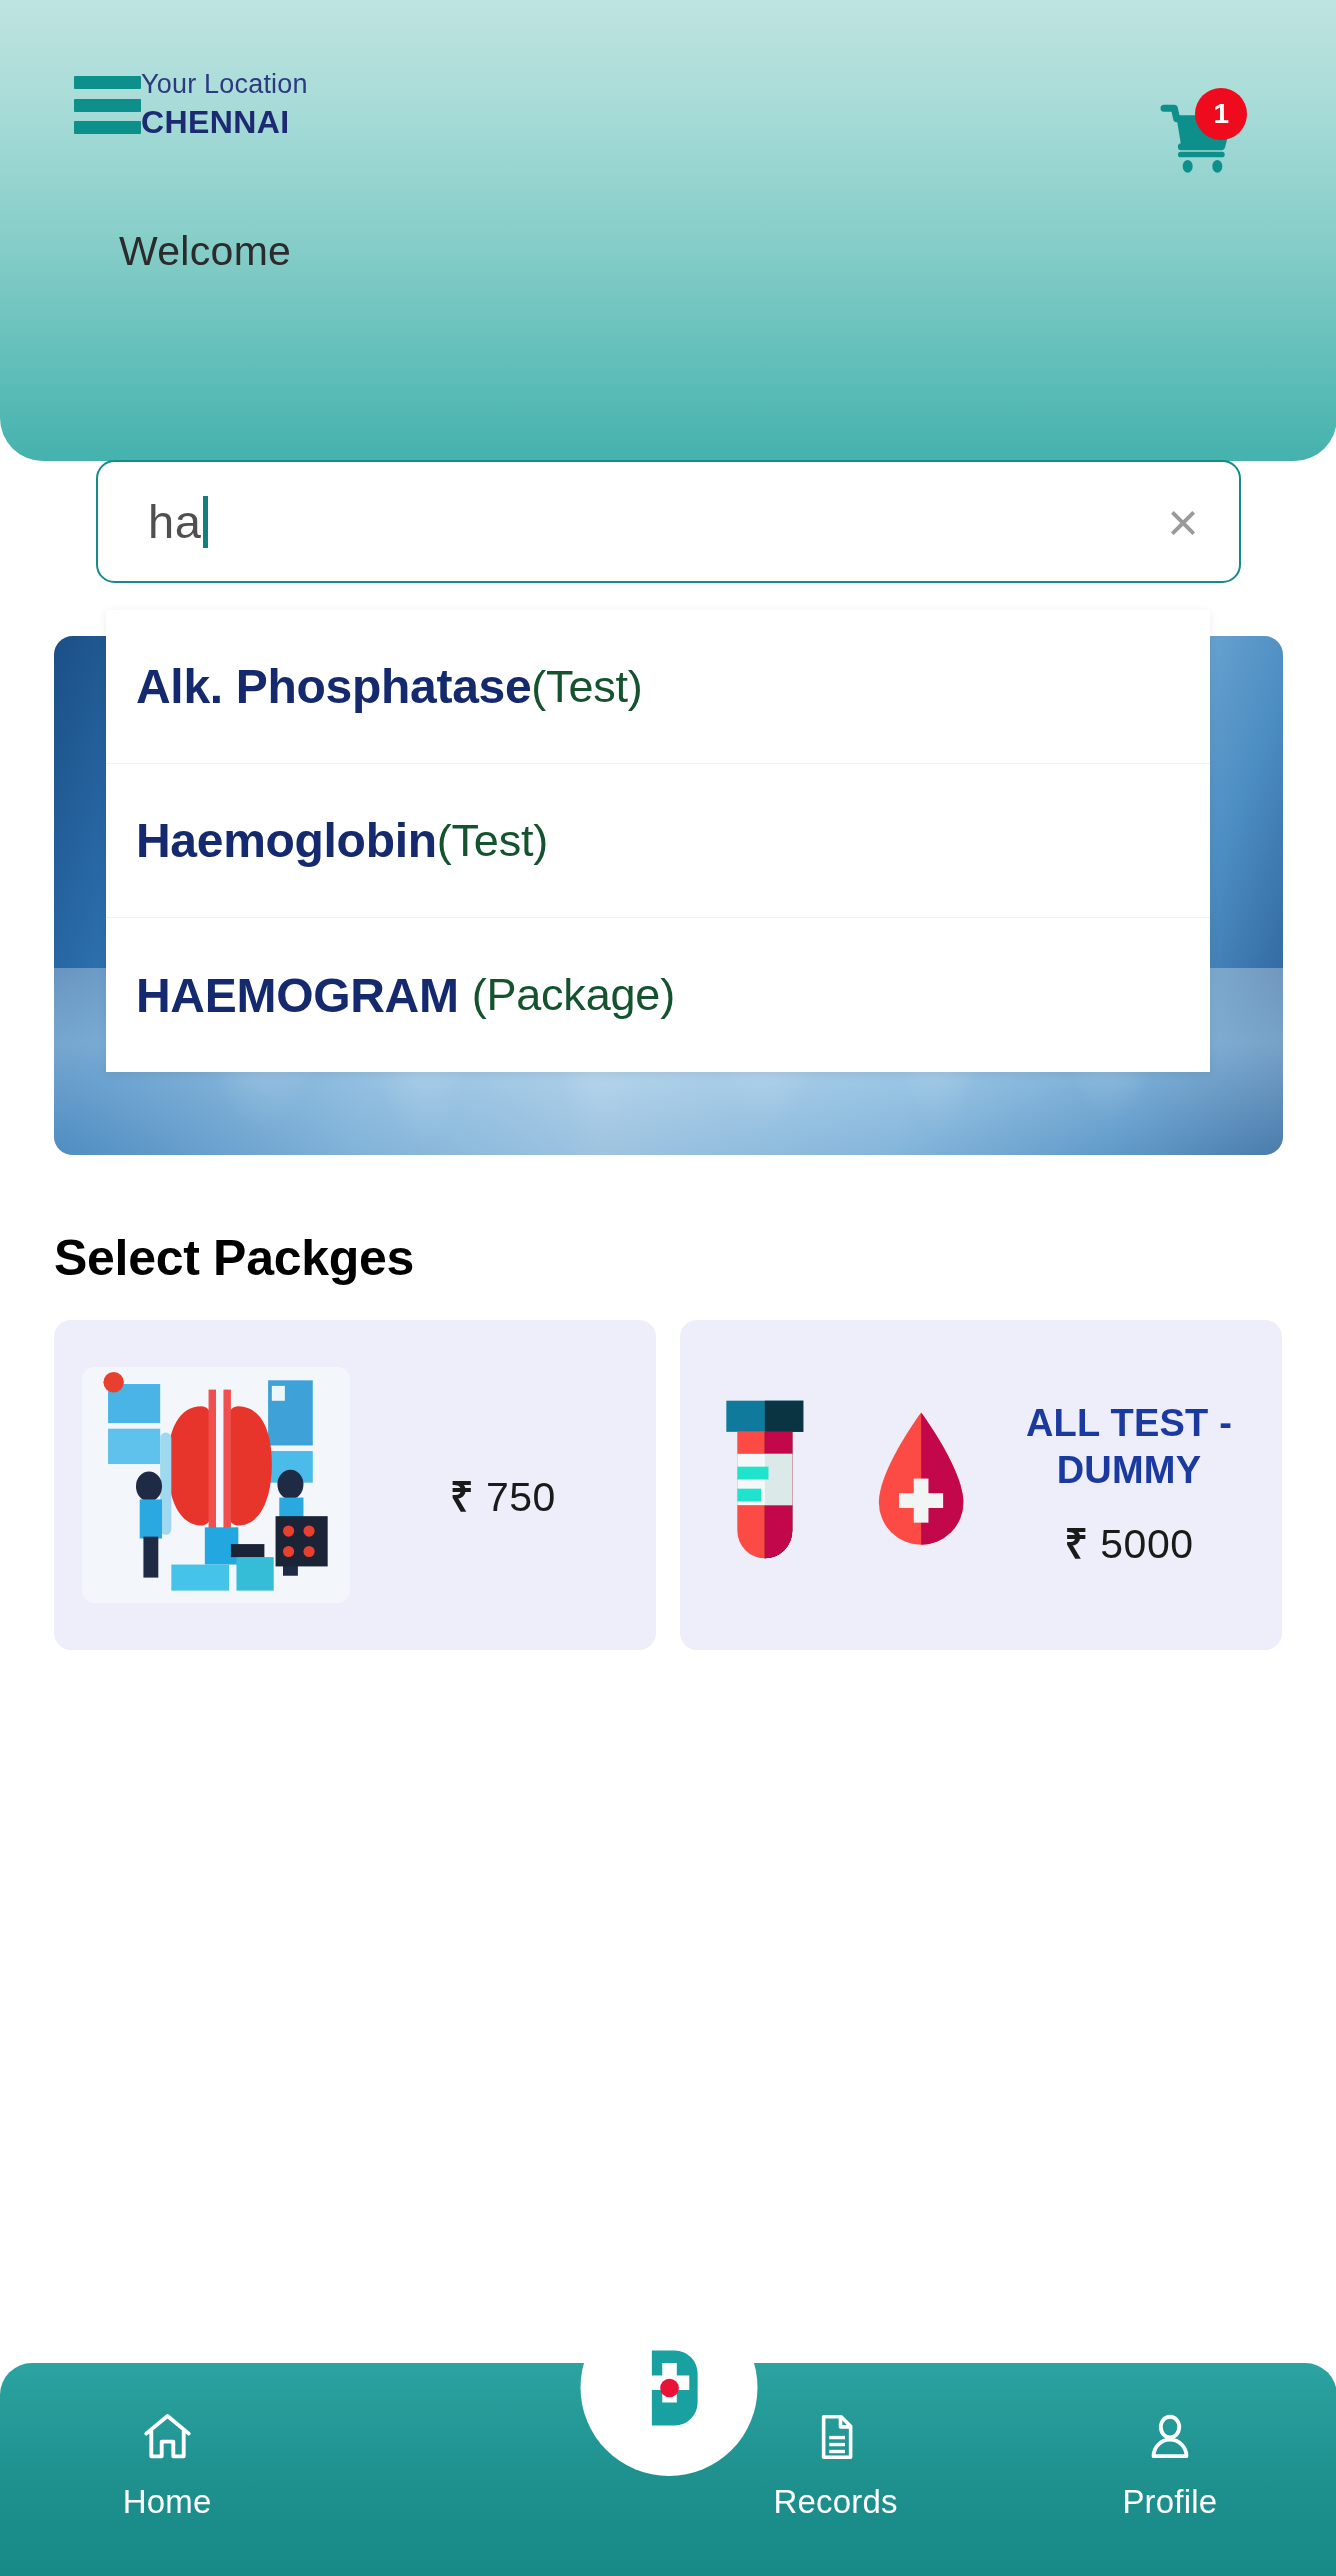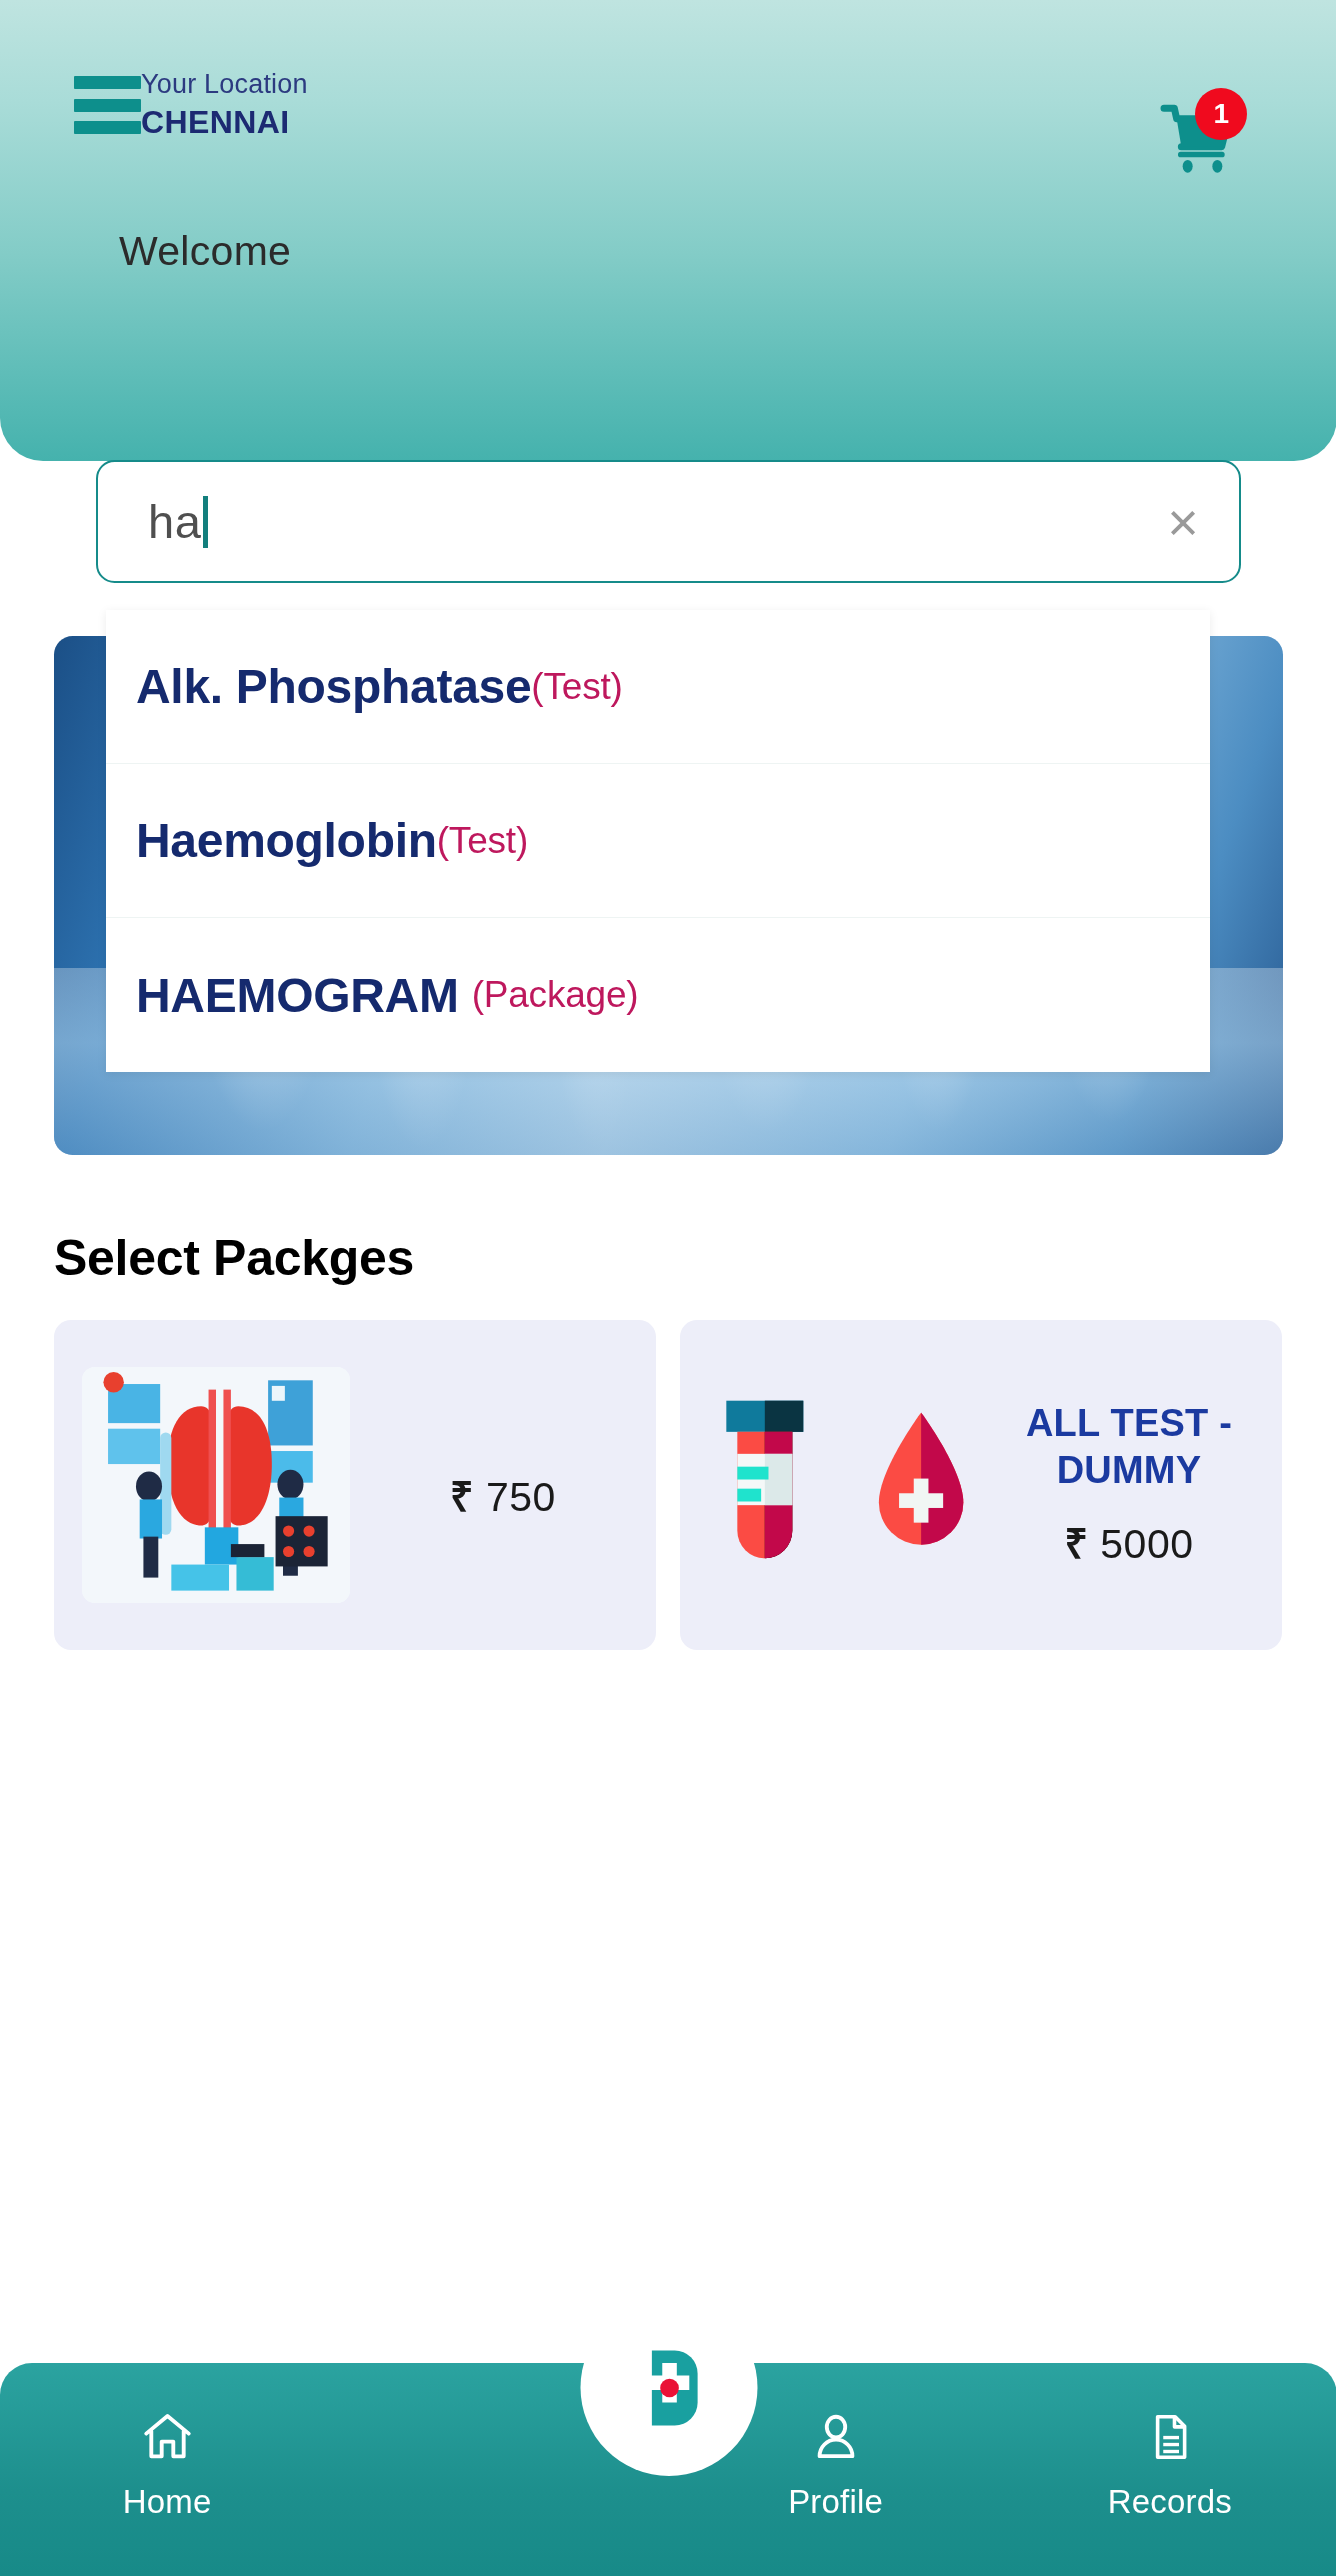--- a/index.html
+++ b/index.html
@@ -90,21 +90,21 @@
     background:#ffffff; z-index:30;
     box-shadow:0 1.9px 9.3px rgba(0,0,0,.08);
   }
   .dd-item {
     height:154px; display:flex; align-items:center;
     padding-left:30px; cursor:pointer;
     border-bottom:1.9px solid #eef4f3;
   }
   .dd-item:last-child { border-bottom:none; }
   .dd-name { font-size:48px; color:#152a6e; font-weight:600; letter-spacing:-0.3px; }
-  .dd-type { font-size:37px; color:#be185d; font-weight:400; letter-spacing:-0.2px; }
+  .dd-type { font-size:45px; color:#14532d; font-weight:400; letter-spacing:-0.2px; }
   .dd-item.spaced .dd-type { margin-left:13px; }
 
   
   .sect-title {
     position:absolute; left:54px; top:1229px;
     font-size:50px; font-weight:700; color:#000; letter-spacing:-0.3px;
   }
   .cards { position:absolute; left:54px; top:1320px; width:1229px; display:flex; gap:24px; }
   .pkg-card {
     width:602px; height:330px; background:#edeef9; border-radius:17px;
@@ -290,37 +290,37 @@
         <path d="M3.2 10.6 12 3.3l8.8 7.3M5.3 9.6v10.4h4.3v-6.1h4.8v6.1h4.3V9.6" fill="none" stroke="#fff" stroke-width="1.6" stroke-linecap="round" stroke-linejoin="round"></path>
       </svg>
       <div class="nav-label">Home</div>
     </div>
 
 
     <div class="nav-spacer"></div>
 
     <div class="nav-item">
       <svg width="54" height="58" viewBox="0 0 24 24">
-        <ellipse cx="12" cy="7.6" rx="4.1" ry="4.6" fill="none" stroke="#fff" stroke-width="1.7"></ellipse>
-        <path d="M4.7 20.5a7.3 7.3 0 0 1 14.6 0z" fill="none" stroke="#fff" stroke-width="1.7" stroke-linejoin="round"></path>
-      </svg>
-      <div class="nav-label">Profile</div>
-    </div>
-
-    <div class="nav-item">
-      <svg width="54" height="58" viewBox="0 0 24 24">
         <path d="M6.5 3h7.8l4.2 4.2V21H6.5z" fill="none" stroke="#fff" stroke-width="1.6" stroke-linejoin="round"></path>
         <path d="M14 3v4.5h4.4" fill="none" stroke="#fff" stroke-width="1.6" stroke-linejoin="round"></path>
         <rect x="9" y="11.5" width="7" height="1.5" fill="#fff"></rect>
         <rect x="9" y="14.6" width="7" height="1.5" fill="#fff"></rect>
         <rect x="9" y="17.7" width="7" height="1.5" fill="#fff"></rect>
       </svg>
       <div class="nav-label">Records</div>
     </div>
 
+    <div class="nav-item">
+      <svg width="54" height="58" viewBox="0 0 24 24">
+        <ellipse cx="12" cy="7.6" rx="4.1" ry="4.6" fill="none" stroke="#fff" stroke-width="1.7"></ellipse>
+        <path d="M4.7 20.5a7.3 7.3 0 0 1 14.6 0z" fill="none" stroke="#fff" stroke-width="1.7" stroke-linejoin="round"></path>
+      </svg>
+      <div class="nav-label">Profile</div>
+    </div>
+
     <div class="fab">
       <svg width="104" height="104" viewBox="0 0 100 100">
         <path d="M34 14h22a22 22 0 0 1 22 22v28a22 22 0 0 1-22 22H34z" fill="#19a0a0"></path>
         <path d="M44 26h14v12h12v14H58v12H44V52H32V38h12z" fill="#ffffff"></path>
         <circle cx="51" cy="50" r="9" fill="#ea1236"></circle>
       </svg>
     </div>
   </div>
 
 </div>

